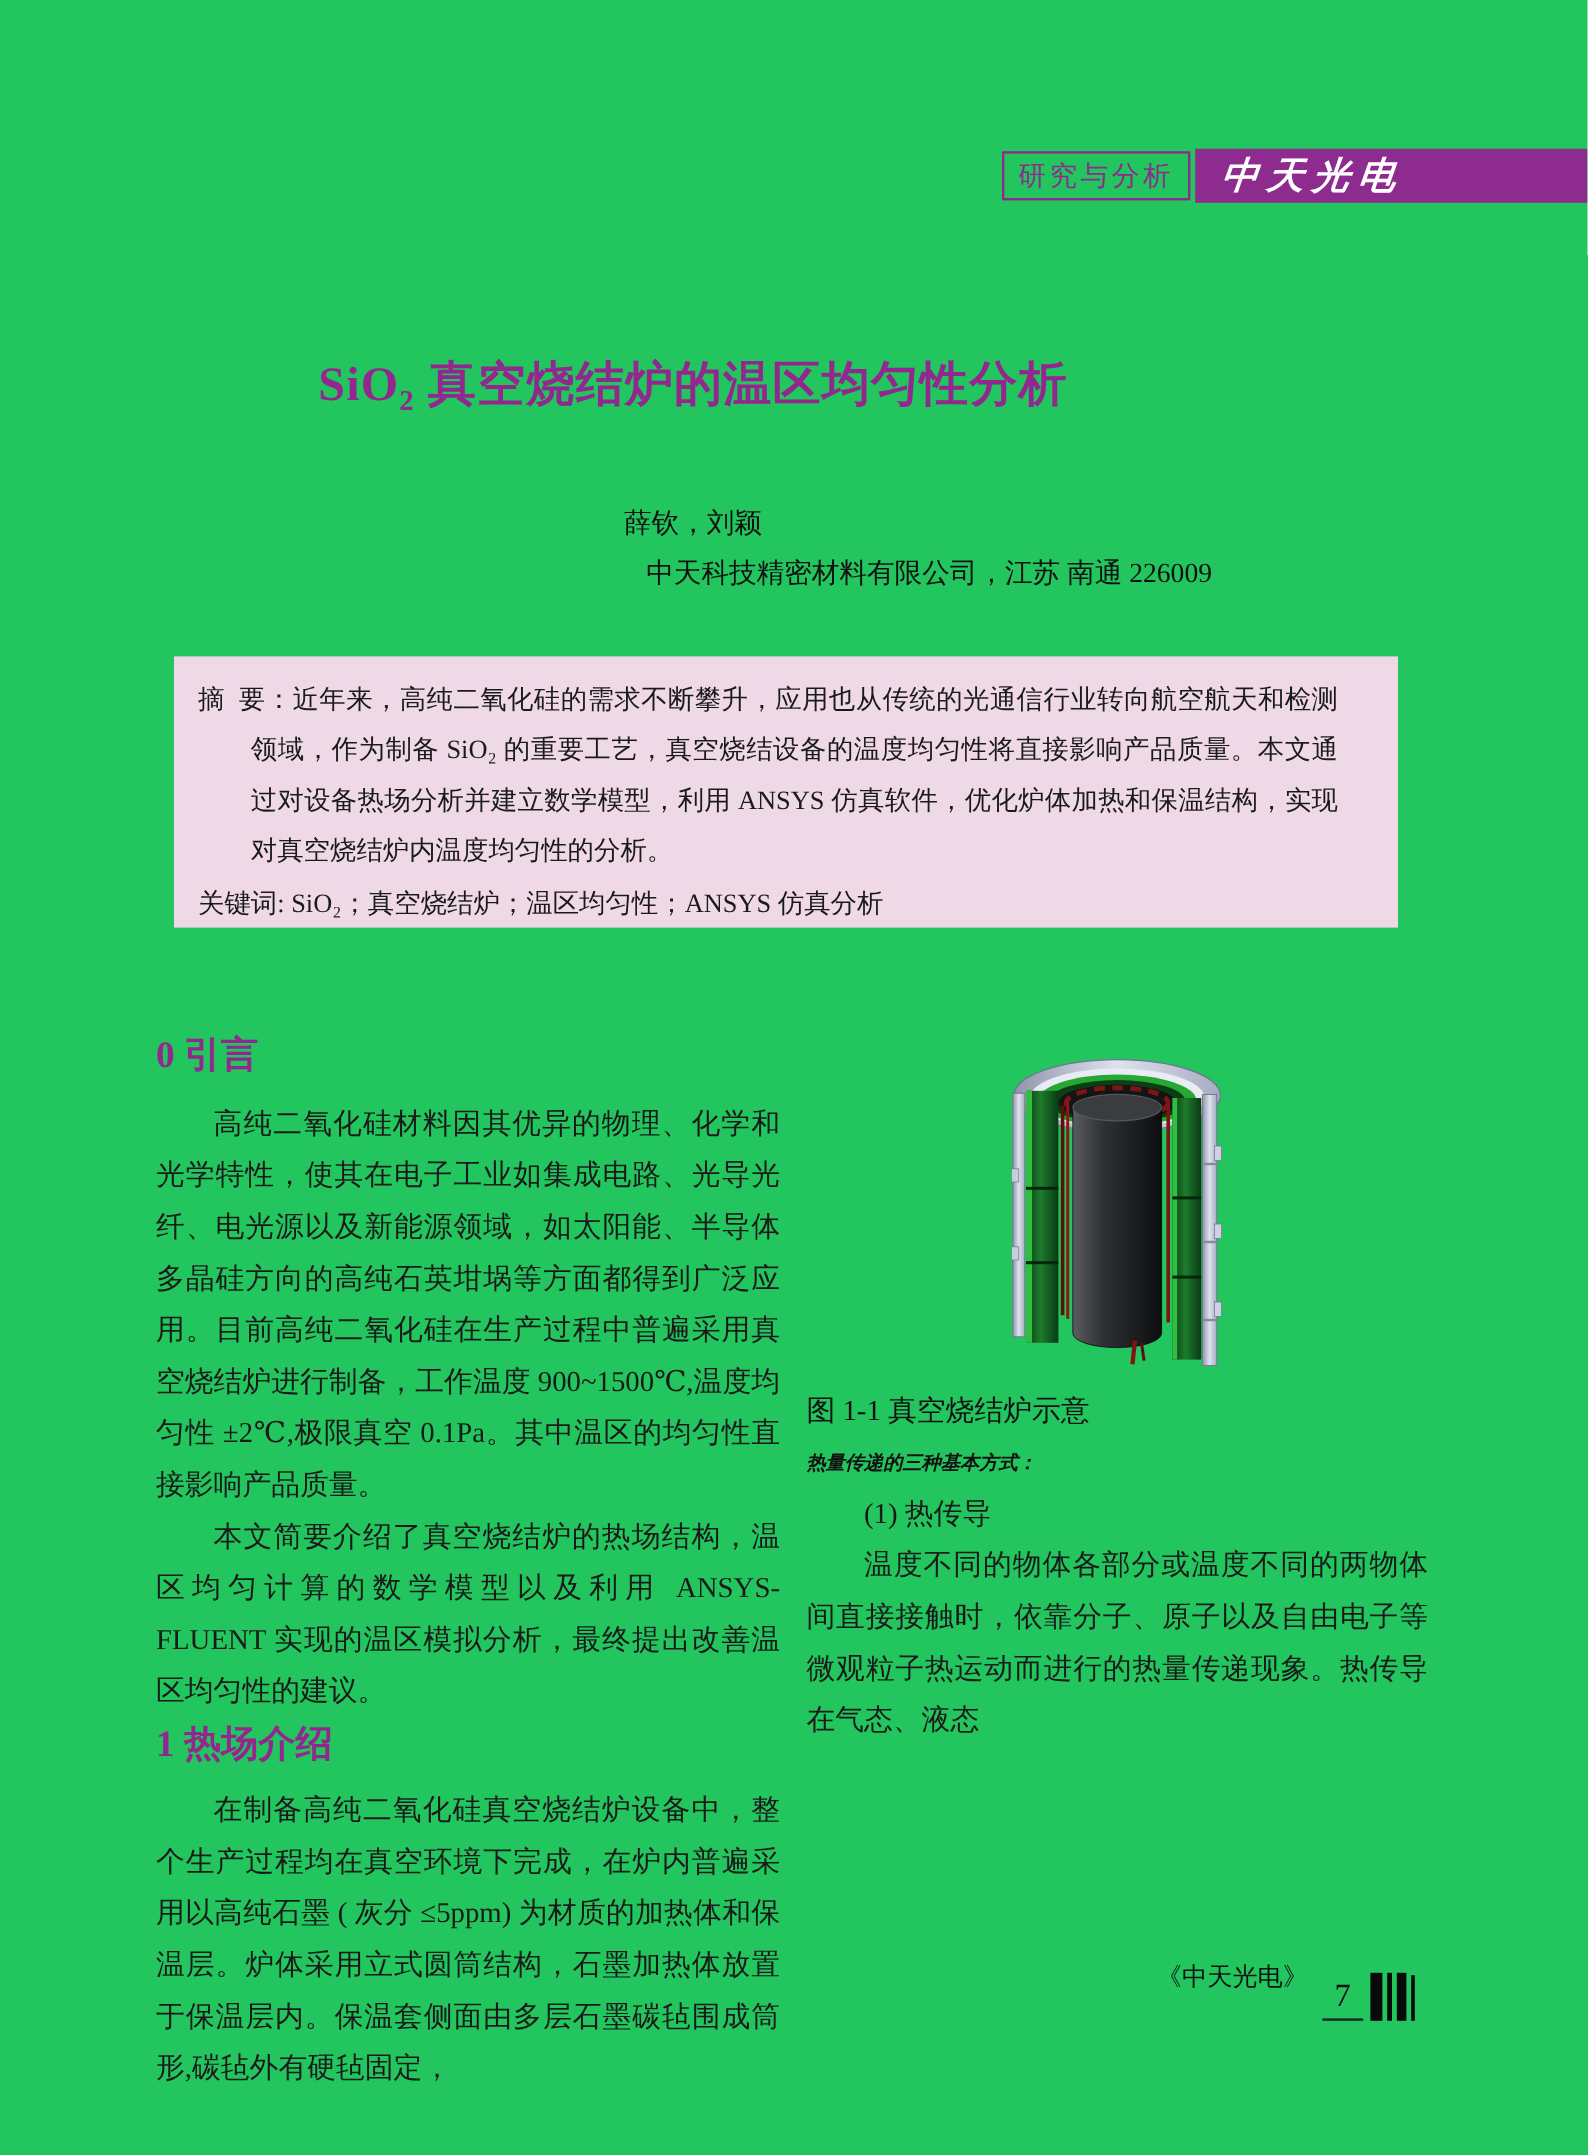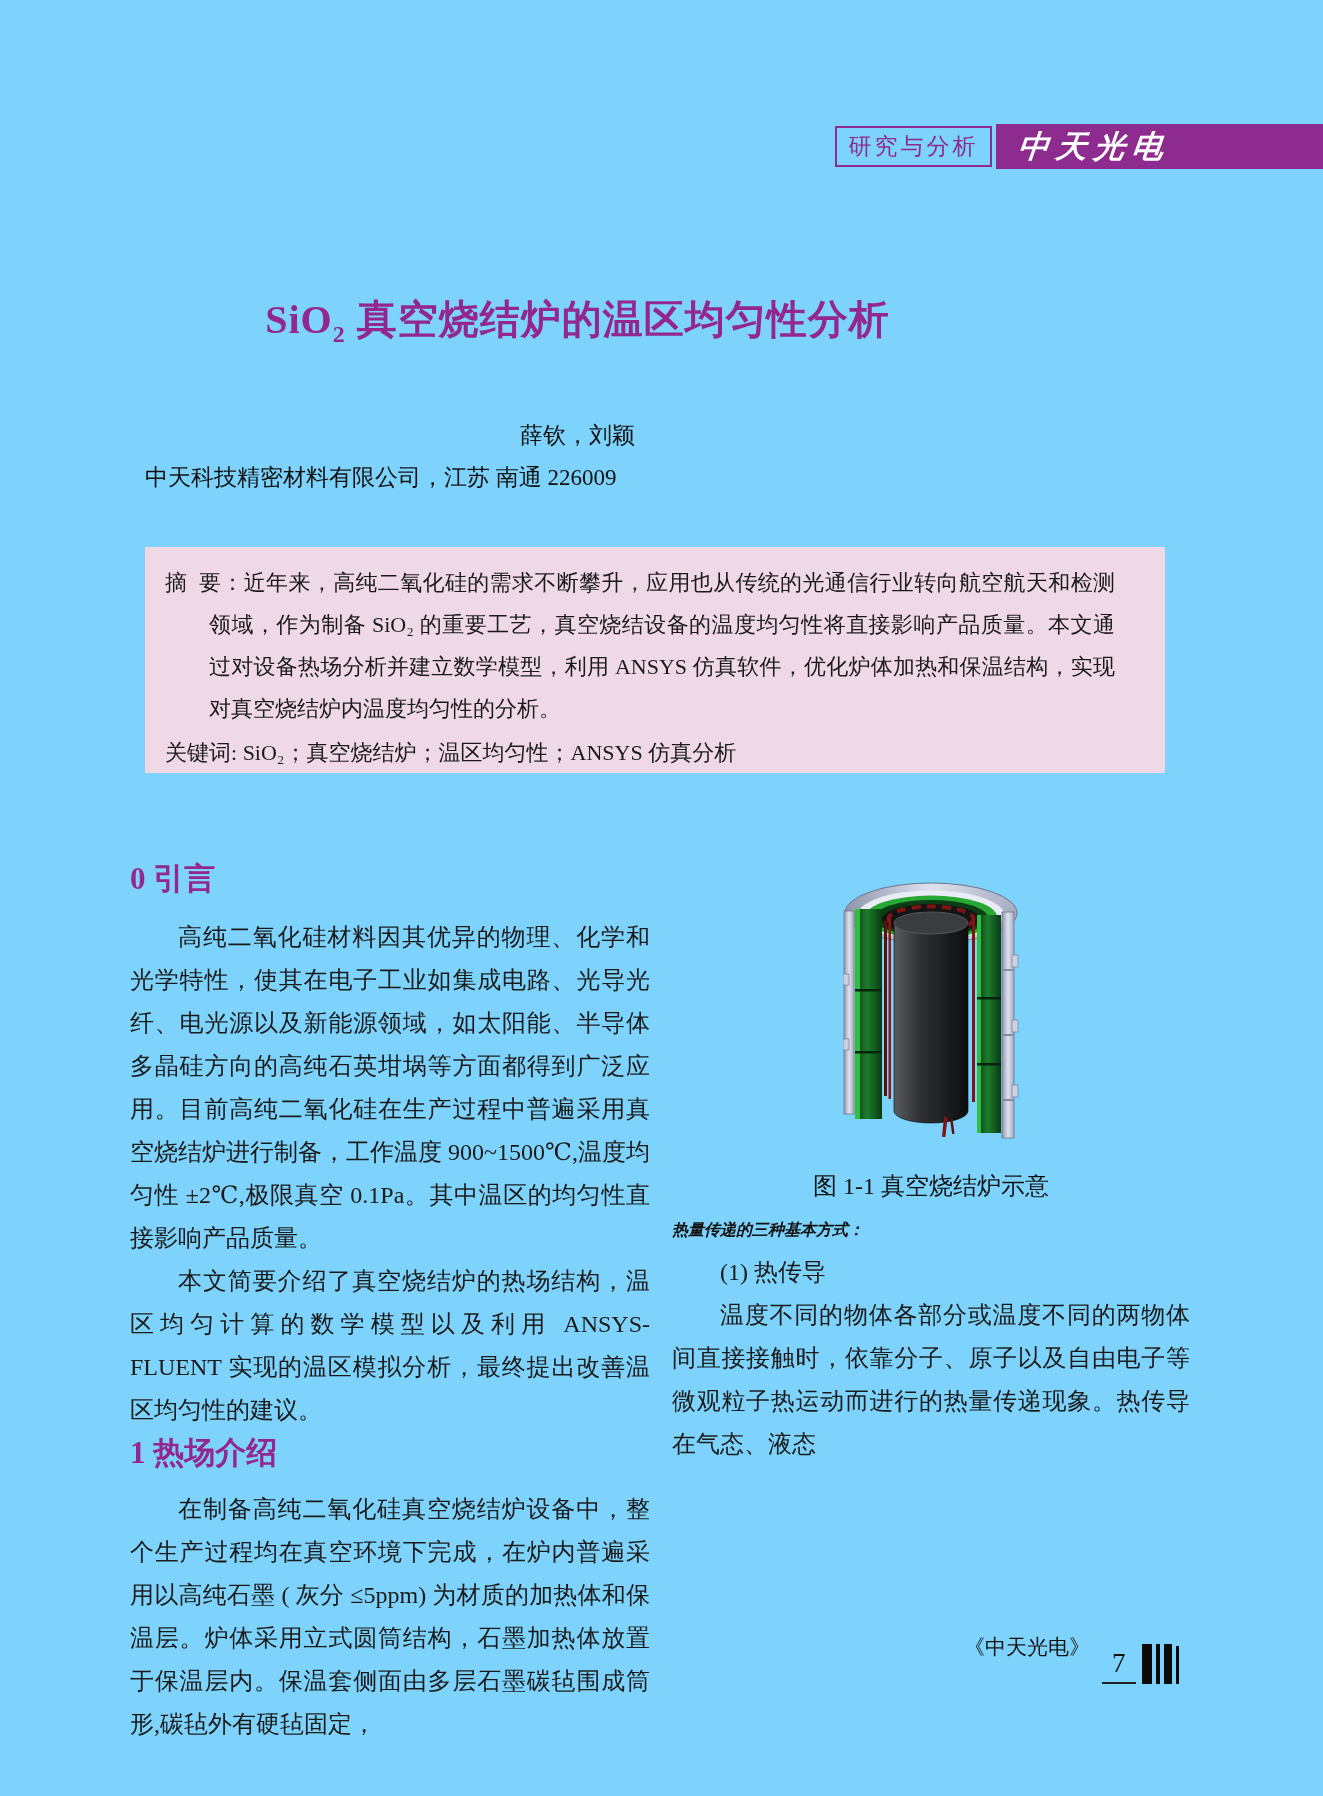--- a/index.html
+++ b/index.html
@@ -1,20 +1,20 @@
 <!DOCTYPE html>
 <html><head>
 <meta charset="utf-8">
 <style>
   html,body{margin:0;padding:0;background:#ffffff;}
   .page{
     position:relative;
     width:1323px;
     height:1796px;
-    background:#7dd3fc;
+    background:#22c55e;
     font-family:"Liberation Serif","DejaVu Serif",serif;
     color:#1a1a1a;
     overflow:hidden;
   }
   
   .section-badge{
     position:absolute; left:835px; top:126px;
     width:157px; height:41px;
     border:2px solid #8e2b8e;
     display:flex; align-items:center; justify-content:center;
@@ -43,21 +43,21 @@
     margin:0; font-size:40px; font-weight:bold; color:#93278f;
     letter-spacing:1px;
   }
   .article-title sub{font-size:24px;}
   .authors{
     position:absolute; left:145px; top:420px; width:865px;
     text-align:center; font-size:23px; color:#111;
   }
   .affiliation{
     position:absolute; left:145px; top:462px; width:865px;
-    text-align:left; font-size:23px; color:#111;
+    text-align:right; font-size:23px; color:#111;
   }
   
   .abstract-box{
     position:absolute; left:145px; top:547px;
     width:1020px; height:226px;
     background:#f0d9e7;
     box-sizing:border-box;
     padding:15px 50px 0 20px;
     font-size:22px; line-height:42px;
   }
@@ -82,21 +82,21 @@
     margin:14px 0 0 0; font-size:16px; font-weight:bold; color:#111;
     text-align:left;
     font-style:italic;
   }
   
   .figure-wrap{
     margin-top:26px; height:284px;
     display:flex; justify-content:center; align-items:flex-start;
   }
   .figure-caption{
-    margin-top:10px; text-align:center; font-size:24px; color:#111;
+    text-align:left; font-size:24px; color:#111;
   }
   
   .footer-meta{
     position:absolute; left:790px; top:1630px; width:300px;
     text-align:right; font-size:21px; line-height:34px; color:#111;
   }
   .page-num-block{
     position:absolute; left:1102px; top:1644px;
     display:flex; align-items:flex-end;
   }

